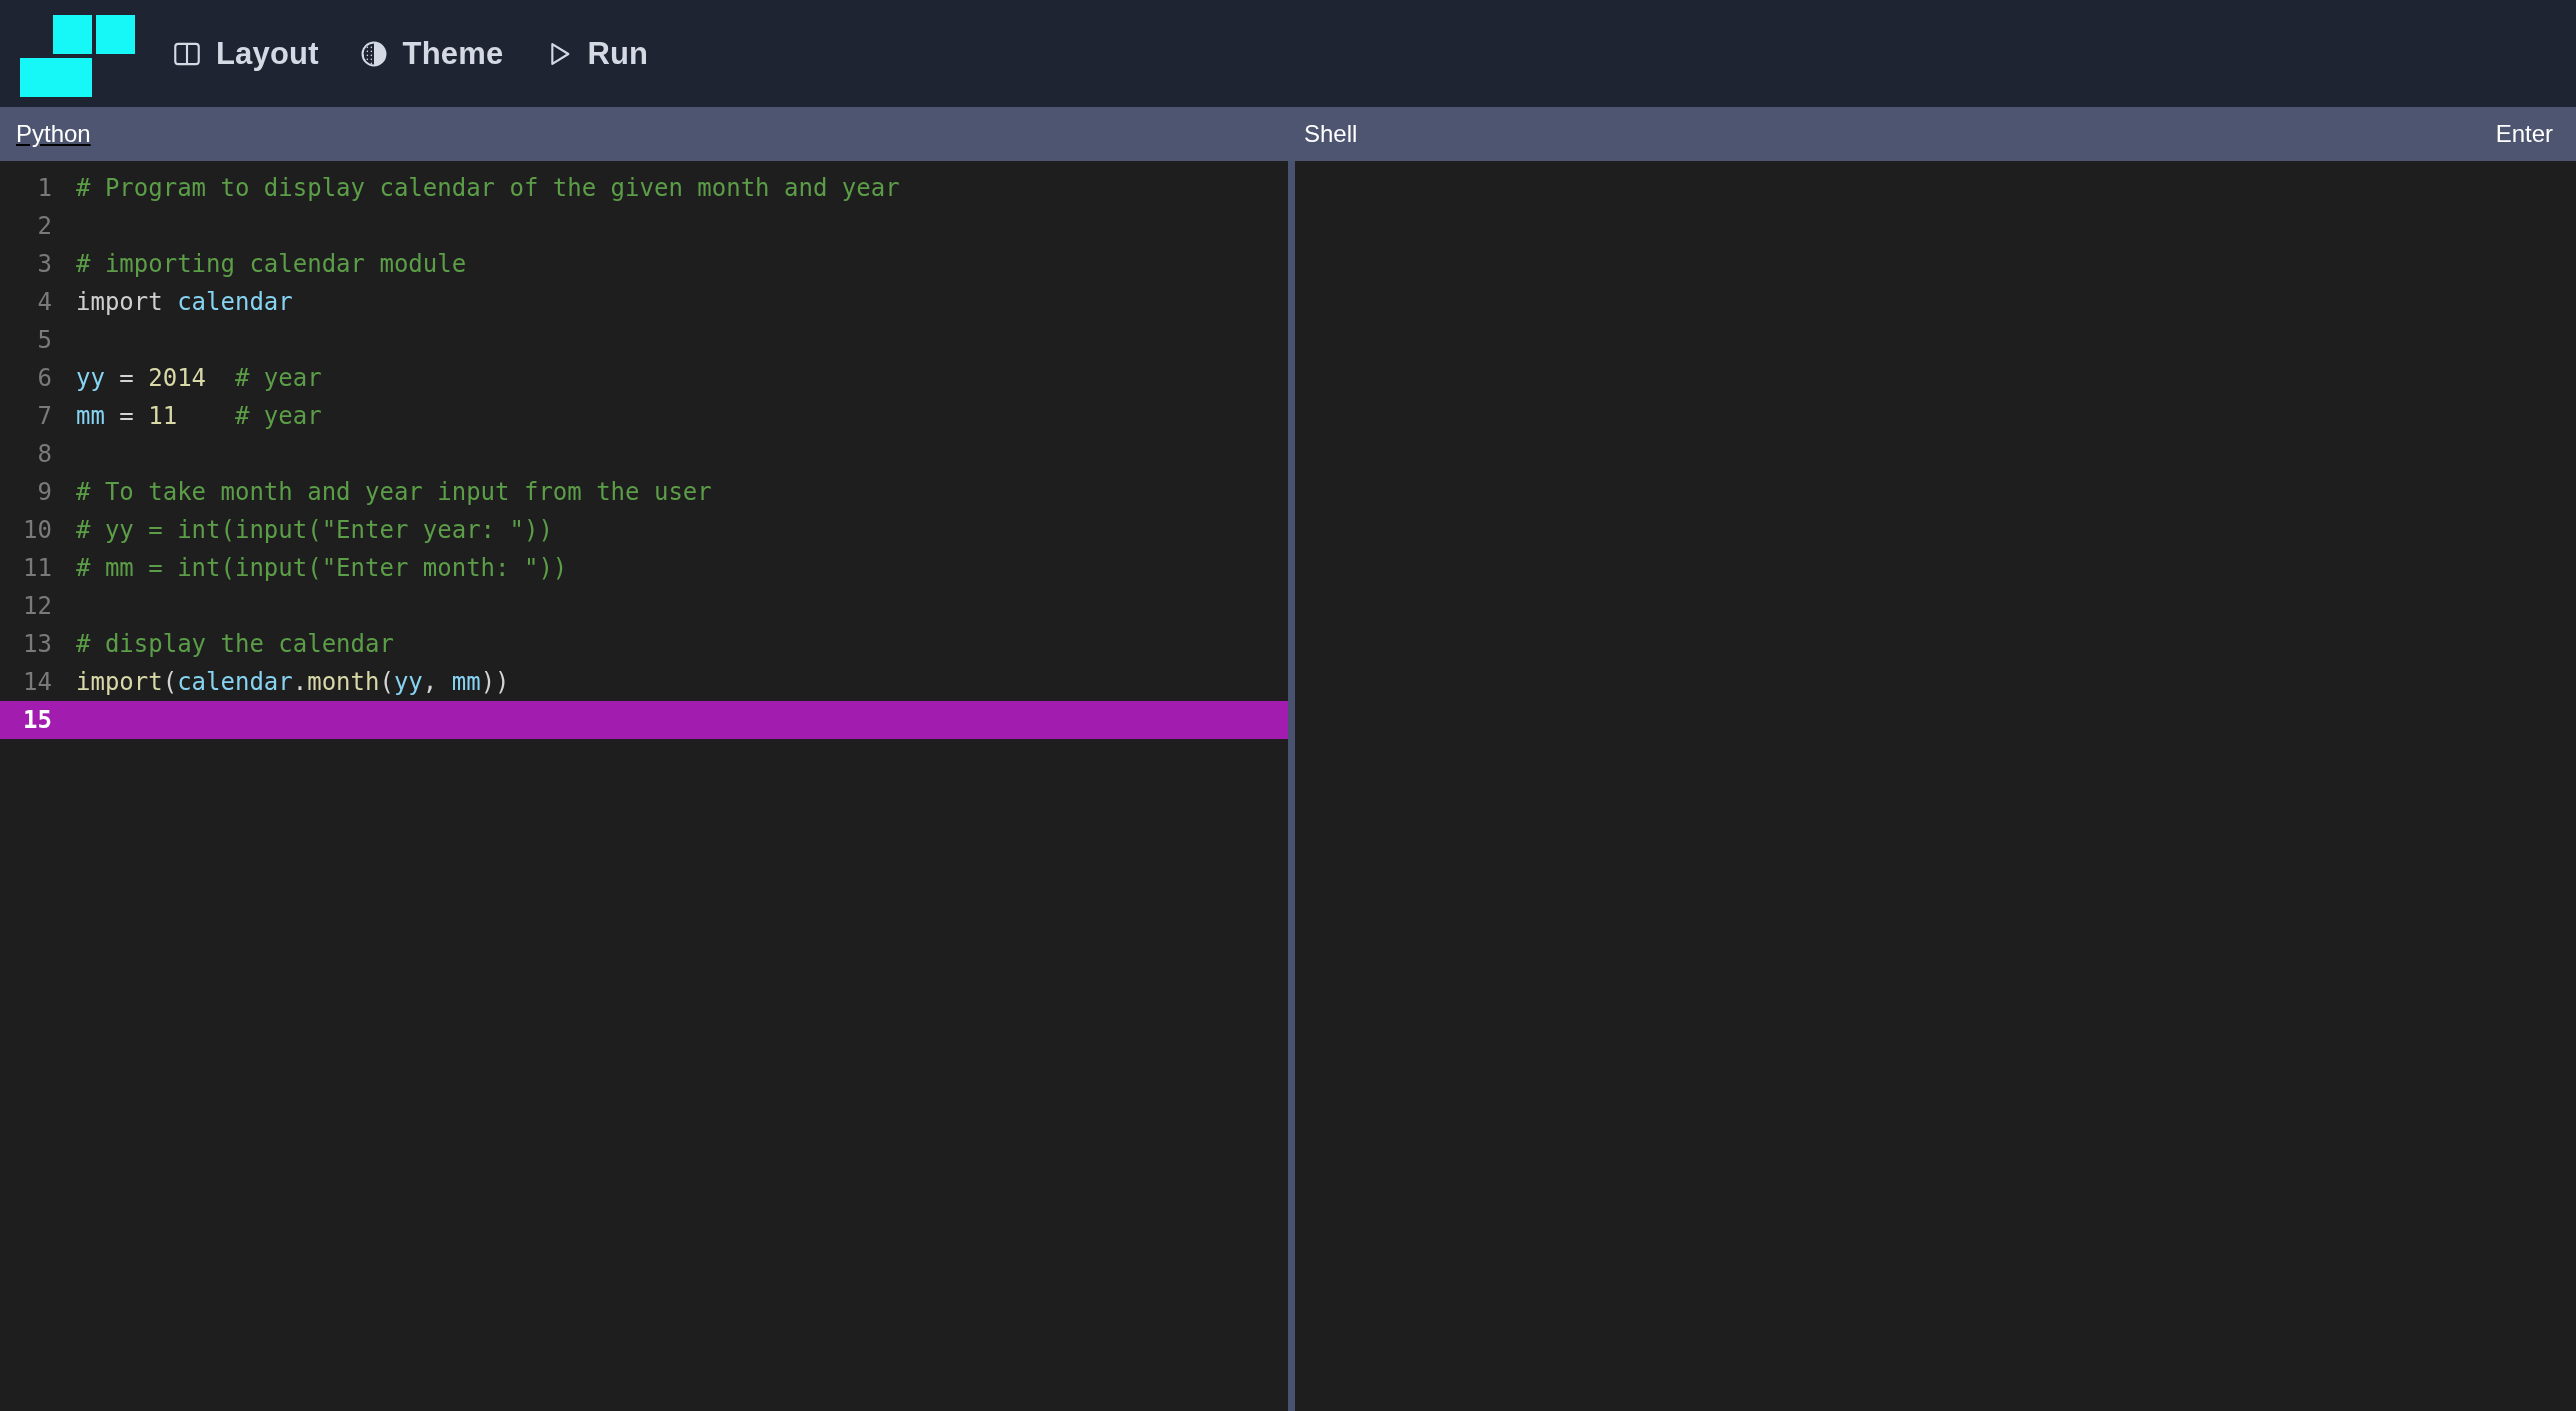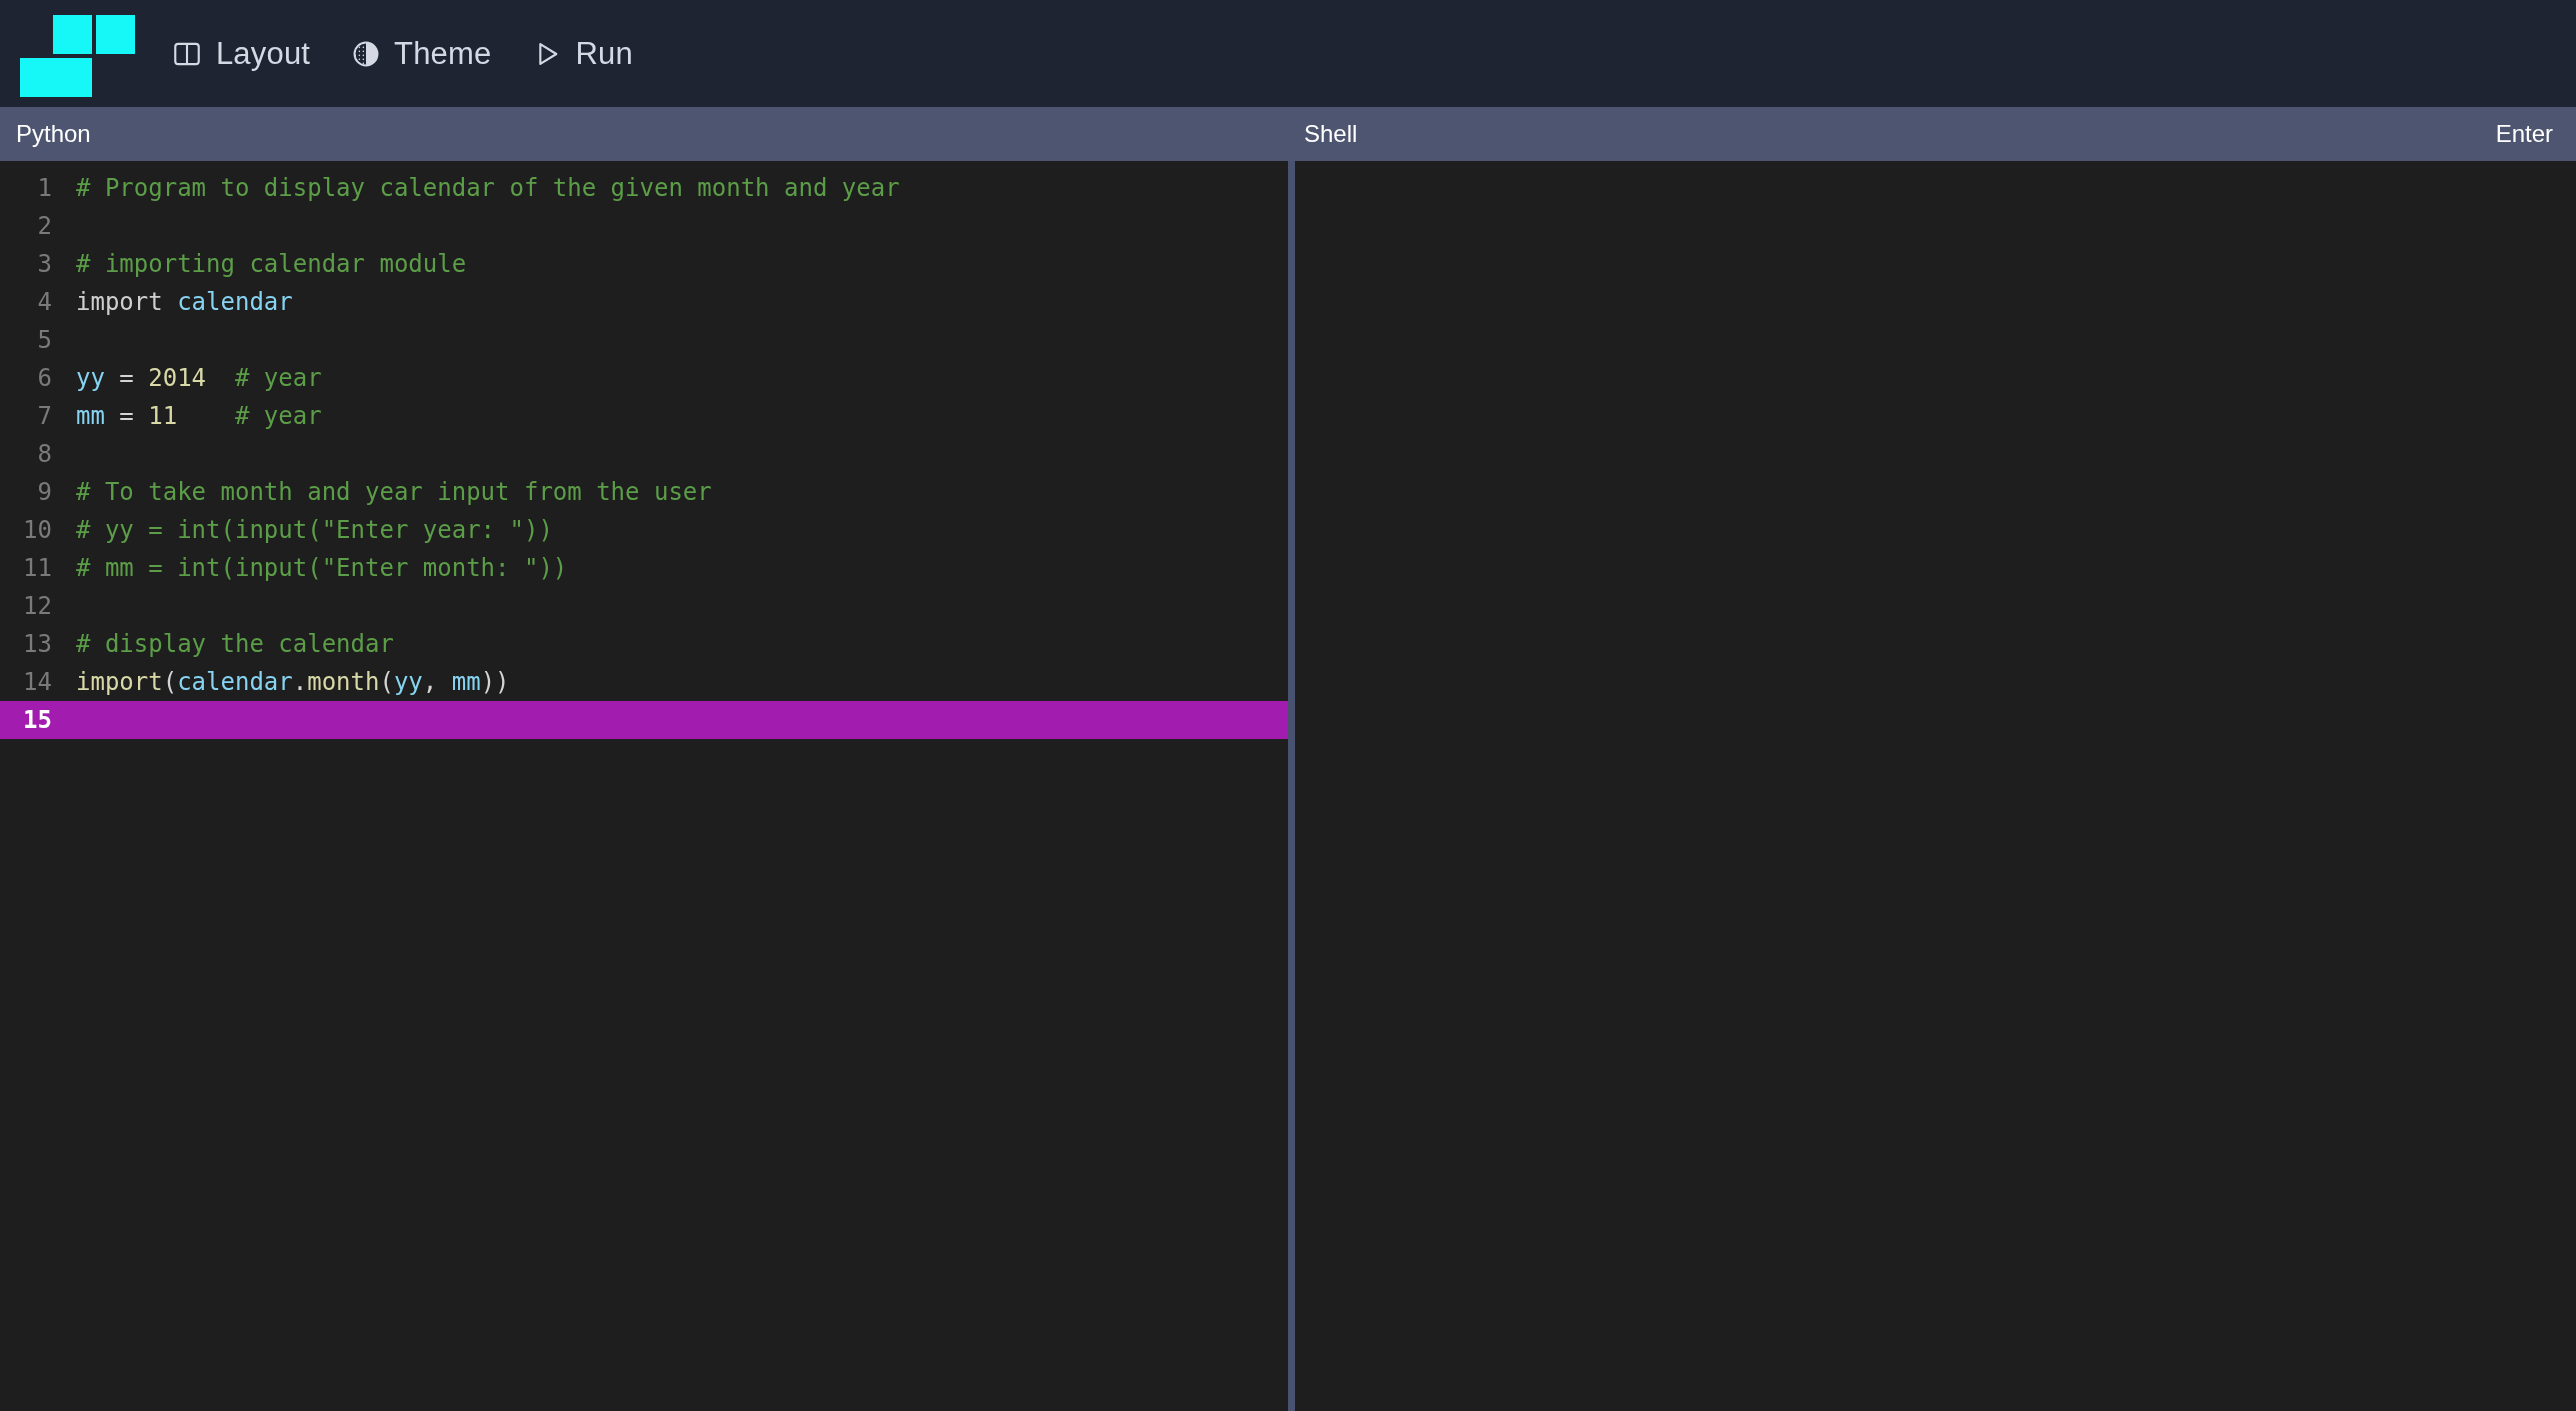--- a/index.html
+++ b/index.html
@@ -53,37 +53,39 @@
     padding: 9px 19.7px;
     cursor: pointer;
     border-radius: 5.4px;
     user-select: none;
   }
   .topbtn .lbl {
     color: #d5d9e4;
     font-size: 31px;
     letter-spacing: 0.2px;
     line-height: 1;
+    font-weight: bold;
   }
   .topicon { width: 32px; height: 32px; display:block; flex:0 0 auto; }
 
   
   #panelbar {
     height: 54px;
     min-height: 54px;
     background: #4e5570;
     display: flex;
     align-items: center;
     position: relative;
   }
   #panelbar .seg-left {
     width: 1288px;
     display: flex;
     align-items: center;
     padding-left: 16px;
+    text-decoration: underline;
   }
   #panelbar .seg-right {
     flex: 1;
     display: flex;
     align-items: center;
     justify-content: space-between;
     padding-left: 16px;
     padding-right: 23px;
     gap: 32px;
   }

